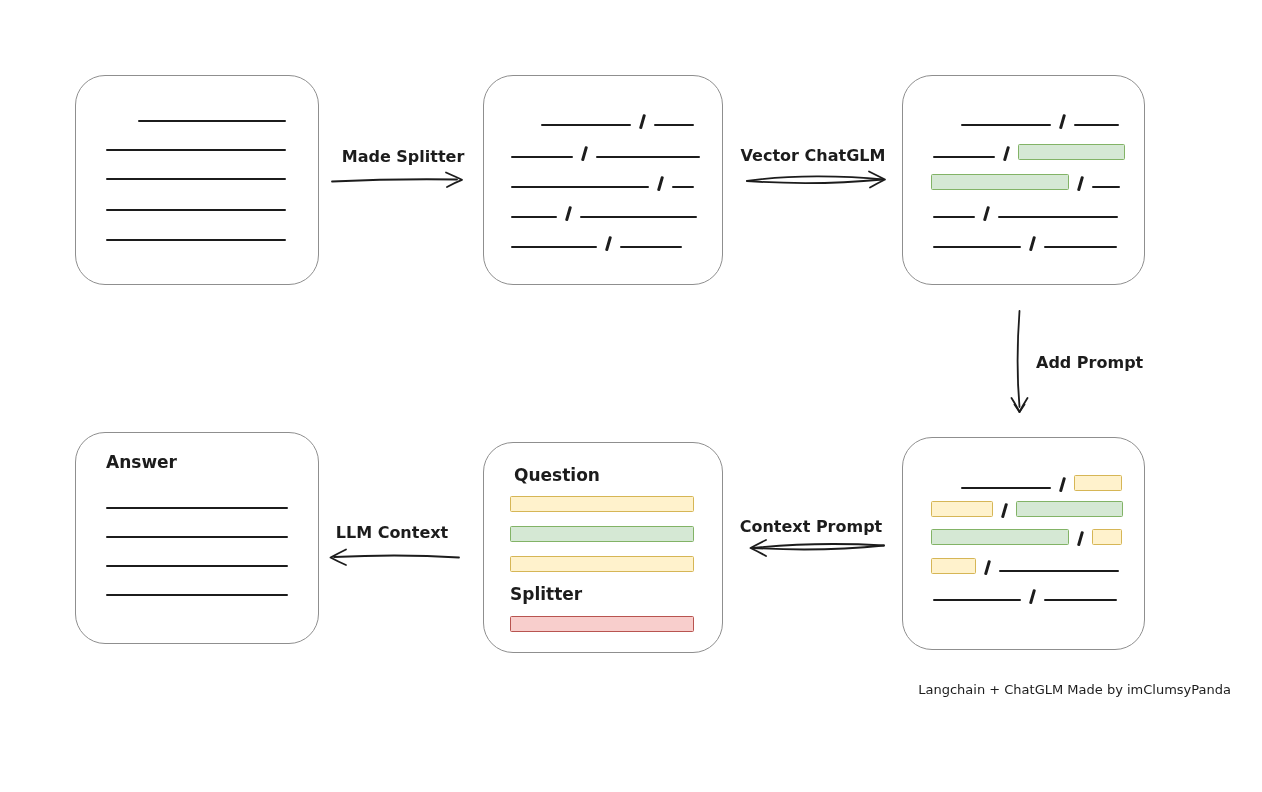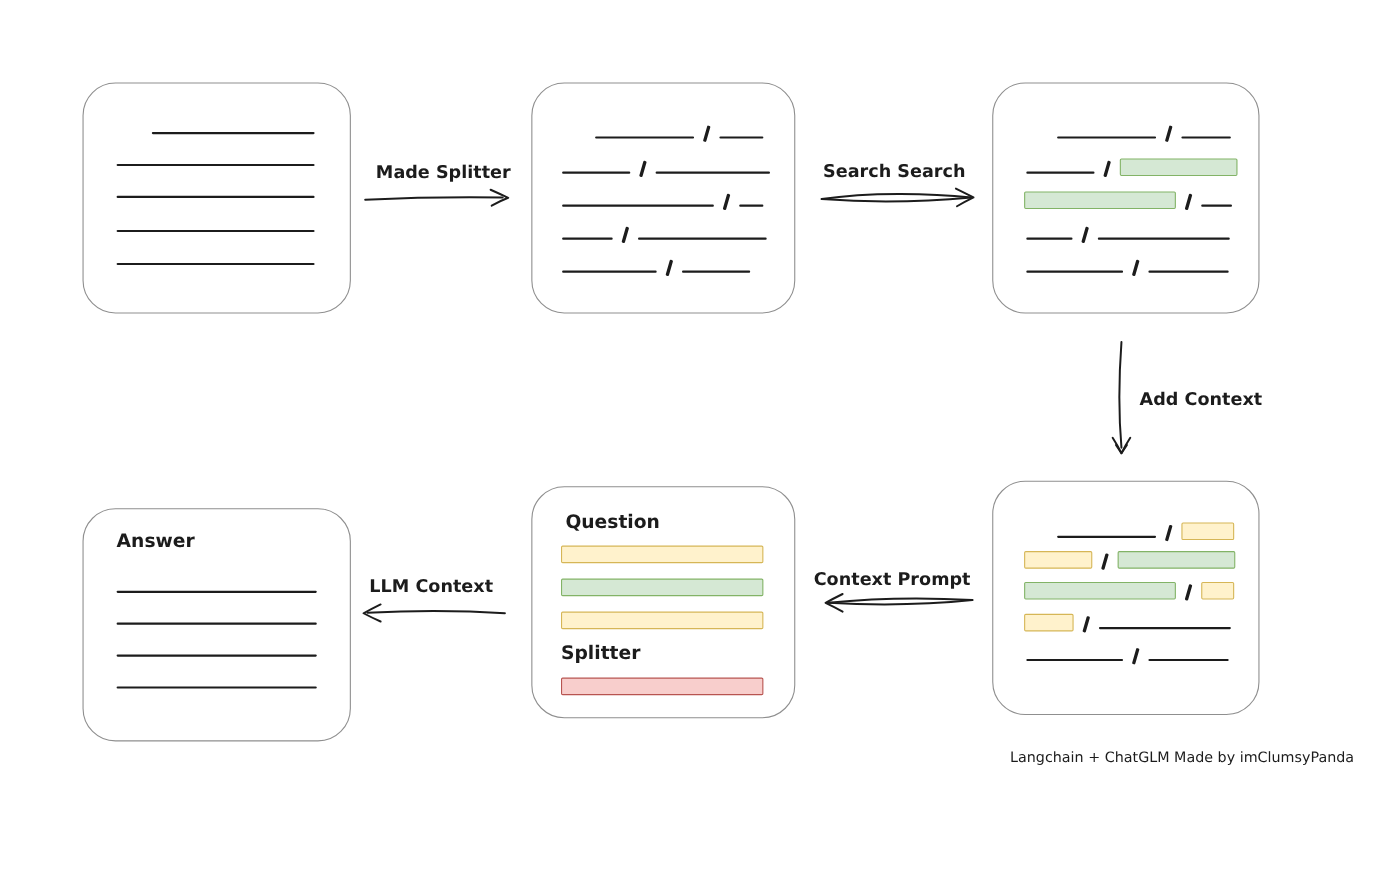--- a/index.html
+++ b/index.html
@@ -8,21 +8,21 @@
     font-family:"DejaVu Sans","Liberation Sans",sans-serif;color:#1c1c1c;
   }
   .box{
     position:absolute;background:#ffffff;border:1px solid #8f8f8f;border-radius:30px;
   }
   #box-source   {left:75px; top:75px; width:242px;height:208px;}
   #box-chunks   {left:483px;top:75px; width:238px;height:208px;}
   #box-matched  {left:902px;top:75px; width:241px;height:208px;}
   #box-context  {left:902px;top:437px;width:241px;height:211px;}
   #box-prompt   {left:483px;top:442px;width:238px;height:209px;}
-  #box-answer   {left:75px; top:462px;width:242px;height:210px;}
+  #box-answer   {left:75px; top:432px;width:242px;height:210px;}
 
   .crow{position:absolute;height:18px;display:flex;align-items:flex-end;gap:6px;}
   .seg-line{display:block;height:2px;background:#1c1c1c;border-radius:1px;}
   .slash{
     display:block;width:2.5px;height:15px;background:#1c1c1c;border-radius:1px;
     transform:rotate(16deg);margin:0 4px -3px 4px;
   }
   .chip{display:block;height:16px;margin-bottom:-2px;border-radius:1.5px;box-sizing:border-box;}
 
   .box-title{position:absolute;font-size:17px;font-weight:600;white-space:nowrap;}
@@ -177,22 +177,22 @@
       </div>
       <div class="crow" style="left: 30px; top: 116px;">
         <span class="seg-line" style="width: 182px; background: rgb(28, 28, 28);"></span>
       </div>
       <div class="crow" style="left: 30px; top: 145px;">
         <span class="seg-line" style="width: 182px; background: rgb(28, 28, 28);"></span>
       </div>
     </div>
 
   <div class="arrow-label" id="lbl-text-splitter">Made Splitter</div>
-  <div class="arrow-label" id="lbl-vector-search">Search Search</div>
-  <div class="arrow-label" id="lbl-add-context">Add Context</div>
+  <div class="arrow-label" id="lbl-vector-search">Vector ChatGLM</div>
+  <div class="arrow-label" id="lbl-add-context">Add Prompt</div>
   <div class="arrow-label" id="lbl-generate-prompt">Context Prompt</div>
   <div class="arrow-label" id="lbl-llm-response">LLM Context</div>
 
   <div class="credit">Langchain + ChatGLM Made by imClumsyPanda</div>
 
   <svg class="arrows" width="1262" height="792" viewBox="0 0 1262 792">
     <g stroke="#1c1c1c" stroke-width="1.8" fill="none" stroke-linecap="round" stroke-linejoin="round">
 
       <g>
         <path d="M332,181.5 C375,179.5 425,179 457,179.5"></path>

